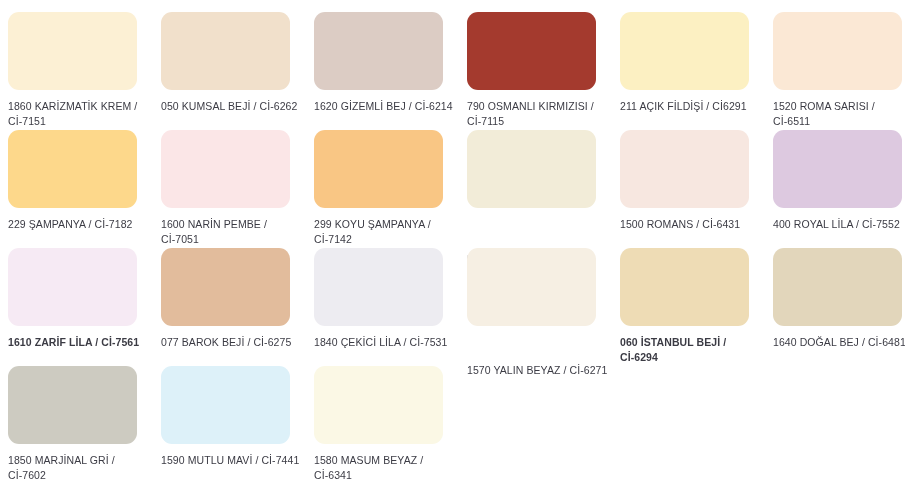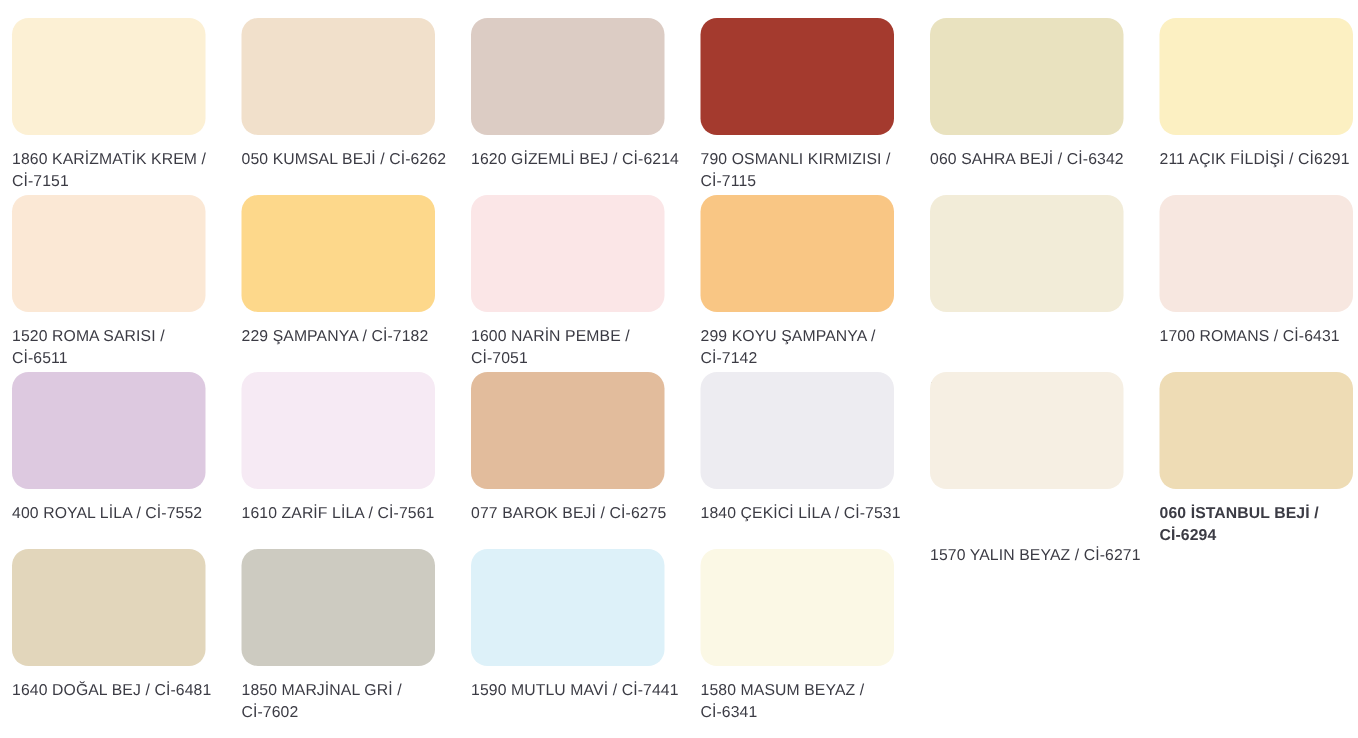--- a/index.html
+++ b/index.html
@@ -67,24 +67,20 @@
     </div>
     <div class="swatch-cell">
       <div class="swatch-chip" style="background: rgb(220, 204, 196);"></div>
       <div class="swatch-label" style="color: rgb(59, 59, 68);">1620 GİZEMLİ BEJ / Cİ-6214</div>
     </div>
     <div class="swatch-cell">
       <div class="swatch-chip" style="background: rgb(164, 58, 46);"></div>
       <div class="swatch-label" style="color: rgb(59, 59, 68);">790 OSMANLI KIRMIZISI / Cİ-7115</div>
     </div>
     <div class="swatch-cell">
-      <div class="swatch-chip" style="background: rgb(233, 226, 191);"></div>
-      <div class="swatch-label" style="color: rgb(59, 59, 68);">060 SAHRA BEJİ / Cİ-6342</div>
-    </div>
-    <div class="swatch-cell">
       <div class="swatch-chip" style="background: rgb(252, 240, 194);"></div>
       <div class="swatch-label" style="color: rgb(59, 59, 68);">211 AÇIK FİLDİŞİ / Cİ6291</div>
     </div>
     <div class="swatch-cell">
       <div class="swatch-chip" style="background: rgb(251, 232, 213);"></div>
       <div class="swatch-label" style="color: rgb(59, 59, 68);">1520 ROMA SARISI / Cİ-6511</div>
     </div>
     <div class="swatch-cell">
       <div class="swatch-chip" style="background: rgb(253, 216, 139);"></div>
       <div class="swatch-label" style="color: rgb(59, 59, 68);">229 ŞAMPANYA / Cİ-7182</div>
@@ -96,29 +92,29 @@
     <div class="swatch-cell">
       <div class="swatch-chip" style="background: rgb(249, 198, 132);"></div>
       <div class="swatch-label" style="color: rgb(59, 59, 68);">299 KOYU ŞAMPANYA / Cİ-7142</div>
     </div>
     <div class="swatch-cell">
       <div class="swatch-chip" style="background: rgb(242, 236, 216);"></div>
       <div class="swatch-label" style="color: rgb(59, 59, 68); margin-top: 44px;">5737 SADE BEJ / Cİ-6271</div>
     </div>
     <div class="swatch-cell">
       <div class="swatch-chip" style="background: rgb(247, 231, 224);"></div>
-      <div class="swatch-label" style="color: rgb(59, 59, 68);">1700 ROMANS / Cİ-6431</div>
+      <div class="swatch-label" style="color: rgb(59, 59, 68);">1500 ROMANS / Cİ-6431</div>
     </div>
     <div class="swatch-cell">
       <div class="swatch-chip" style="background: rgb(221, 201, 224);"></div>
       <div class="swatch-label" style="color: rgb(59, 59, 68);">400 ROYAL LİLA / Cİ-7552</div>
     </div>
     <div class="swatch-cell">
       <div class="swatch-chip" style="background: rgb(246, 234, 244);"></div>
-      <div class="swatch-label" style="color: rgb(59, 59, 68);">1610 ZARİF LİLA / Cİ-7561</div>
+      <div class="swatch-label" style="color: rgb(59, 59, 68); font-weight: bold;">1610 ZARİF LİLA / Cİ-7561</div>
     </div>
     <div class="swatch-cell">
       <div class="swatch-chip" style="background: rgb(226, 188, 156);"></div>
       <div class="swatch-label" style="color: rgb(59, 59, 68);">077 BAROK BEJİ / Cİ-6275</div>
     </div>
     <div class="swatch-cell">
       <div class="swatch-chip" style="background: rgb(237, 236, 241);"></div>
       <div class="swatch-label" style="color: rgb(59, 59, 68);">1840 ÇEKİCİ LİLA / Cİ-7531</div>
     </div>
     <div class="swatch-cell">

